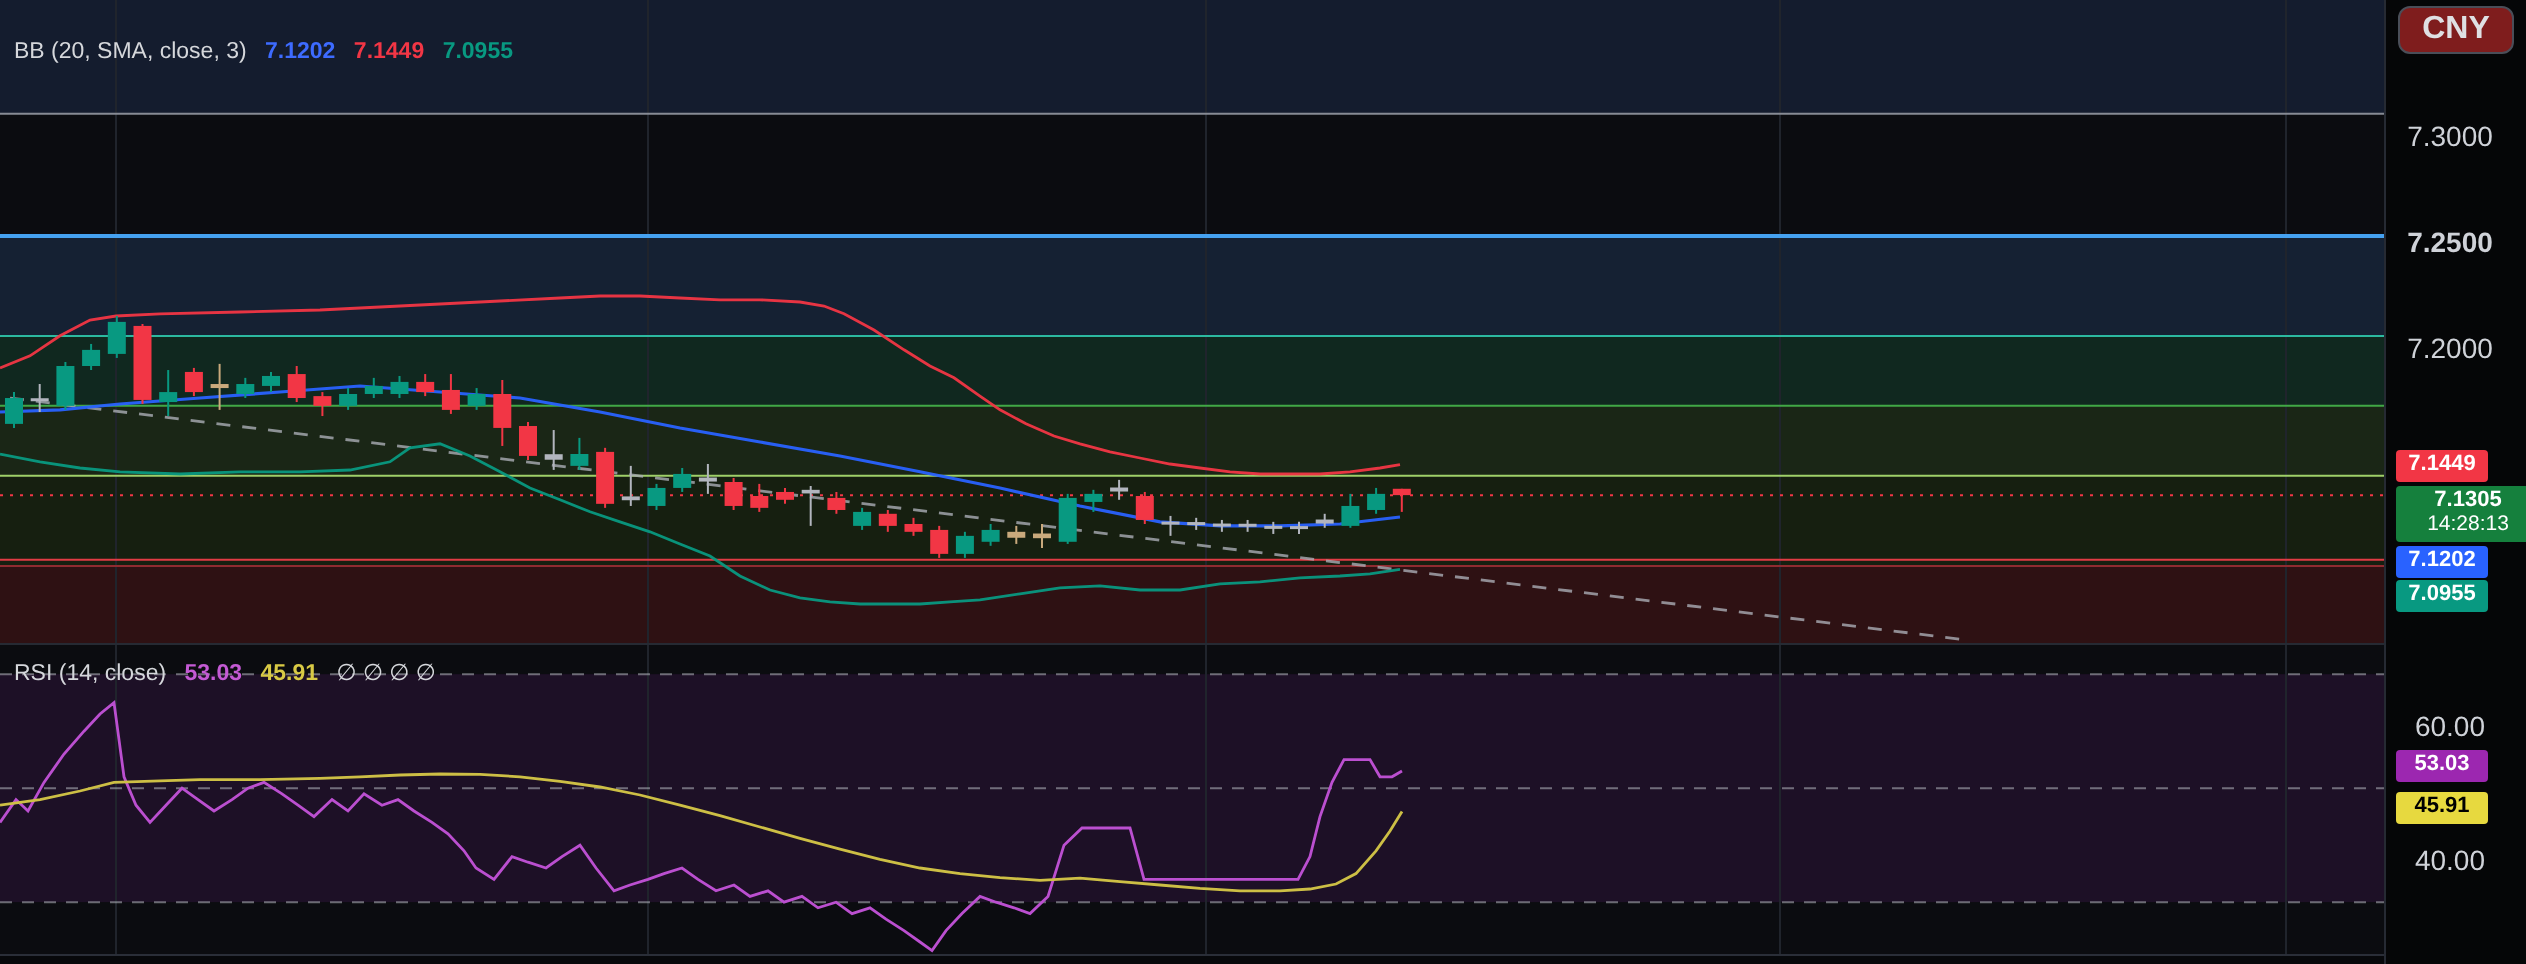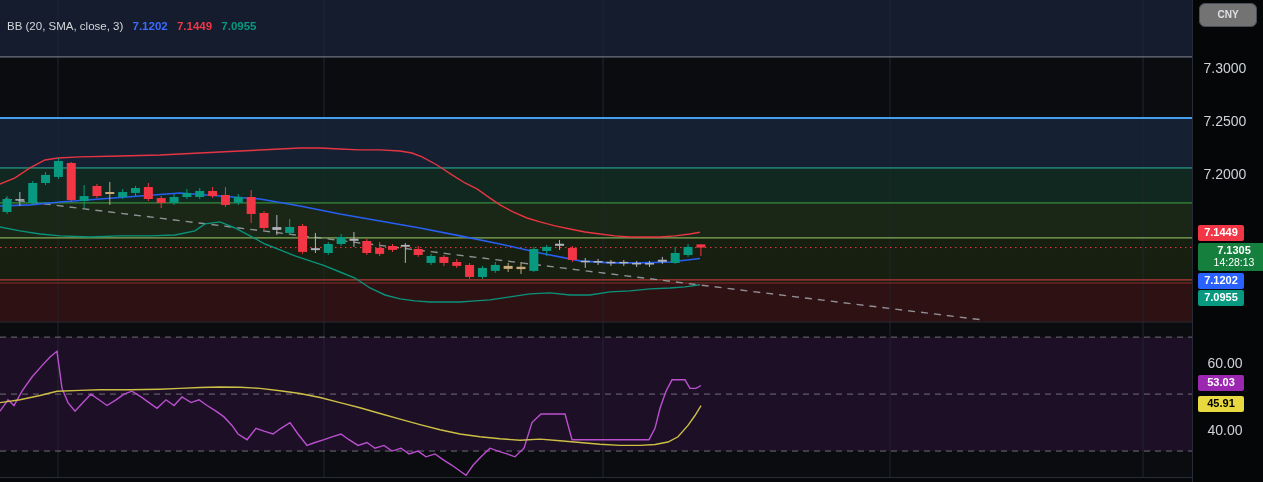--- a/index.html
+++ b/index.html
@@ -13,21 +13,21 @@
   .lg-label{color:#d5d7db;font-weight:500;}
   .bb-basis{color:#3d6bff;}
   .bb-upper{color:#f23645;}
   .bb-lower{color:#089981;}
   .rsi-val{color:#c45ad4;}
   .rsi-ma{color:#d9ca45;font-weight:700;}
   .rsi-extra{color:#d5d7db;font-weight:500;}
   .axis{position:absolute;left:1192px;top:0;width:71px;height:482px;background:#050607;
         border-left:1px solid #262a33;box-sizing:border-box;z-index:4;}
   .cny-btn{position:absolute;left:6px;top:3px;width:56px;height:22px;line-height:22px;text-align:center;
-        background:#737373;border:1px solid #4a4e58;border-radius:6px;color:#dfe0e3;font-size:10px;
+        background:#7f1d1d;border:1px solid #4a4e58;border-radius:6px;color:#dfe0e3;font-size:16px;
         font-weight:600;cursor:pointer;}
   .tick{position:absolute;left:0;width:64px;text-align:center;color:#cfd2d8;font-size:14px;transform:translateY(-50%);}
   .badge{position:absolute;left:5px;width:46px;border-radius:2px;text-align:center;color:#fff;
          font-size:11px;font-weight:700;transform:translateY(-50%);z-index:6;line-height:15px;}
   .badge .sub{display:block;font-weight:400;font-size:10.5px;line-height:12px;margin-top:-2px;}
   .time-axis{position:absolute;left:0;top:477px;width:1263px;height:5px;background:#07080b;
          border-top:1px solid #2a2e38;box-sizing:border-box;z-index:3;}
 </style>
 </head>
 <body>
@@ -194,25 +194,31 @@
     </svg>
 
 
   <div class="legend" style="top:20px">
     <span class="lg-label">BB (20, SMA, close, 3)</span>
     <span class="bb-basis">7.1202</span>
     <span class="bb-upper">7.1449</span>
     <span class="bb-lower">7.0955</span>
   </div>
 
+  <div class="legend" style="top:329px">
+    <span class="lg-label">RSI (14, close)</span>
+    <span class="rsi-val">53.03</span>
+    <span class="rsi-ma">45.91</span>
+    <span class="rsi-extra">∅ ∅ ∅ ∅</span>
+  </div>
 
   <div class="axis" id="price-axis">
     <div class="cny-btn">CNY</div>
   <div class="tick" style="top: 68px;">7.3000</div>
-      <div class="tick" style="top: 121px;">7.2500</div>
+      <div class="tick" style="top: 121px; font-weight: bold;">7.2500</div>
       <div class="tick" style="top: 174px;">7.2000</div>
       <div class="tick" style="top: 363px;">60.00</div>
       <div class="tick" style="top: 420px; margin-top: 10px;">40.00</div>
       <div class="badge" style="top: 233px; background: rgb(242, 54, 69); color: rgb(255, 255, 255); width: 46px; height: 16px;"><span>7.1449</span></div>
       <div class="badge" style="top: 257px; background: #15803d; color: rgb(255, 255, 255); width: 72px; height: 28px;"><span>7.1305</span><span class="sub">14:28:13</span></div>
       <div class="badge" style="top: 281px; background: rgb(41, 98, 255); color: rgb(255, 255, 255); width: 46px; height: 16px;"><span>7.1202</span></div>
       <div class="badge" style="top: 298px; background: rgb(8, 153, 129); color: rgb(255, 255, 255); width: 46px; height: 16px;"><span>7.0955</span></div>
       <div class="badge" style="top: 383px; background: rgb(156, 39, 176); color: rgb(255, 255, 255); width: 46px; height: 16px;"><span>53.03</span></div>
       <div class="badge" style="top: 404px; background: rgb(231, 217, 63); color: rgb(0, 0, 0); width: 46px; height: 16px;"><span>45.91</span></div>
     </div>

